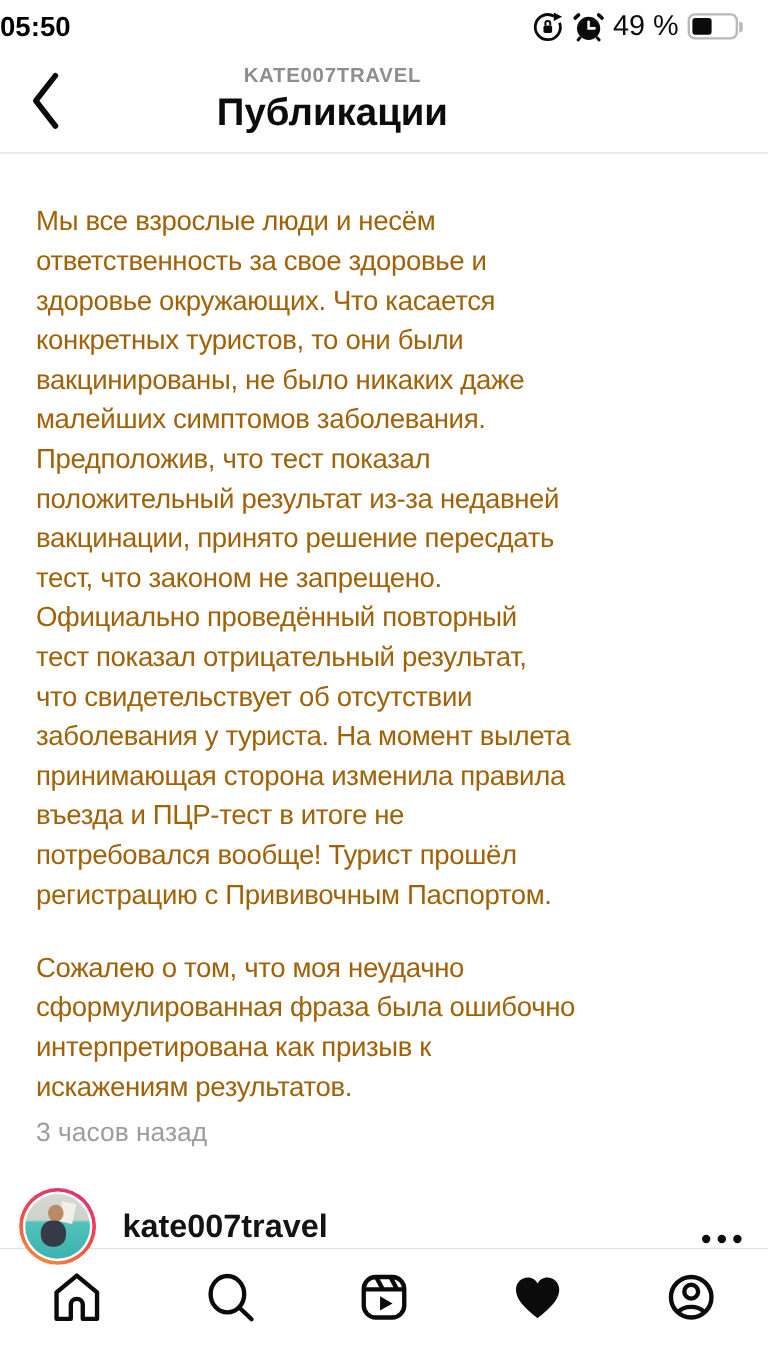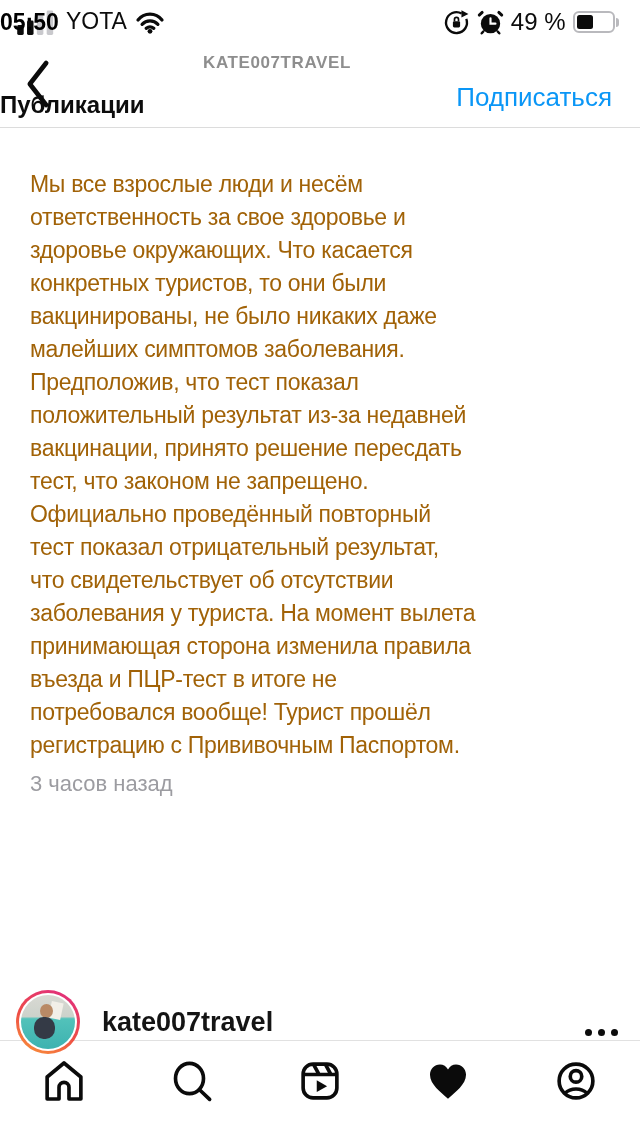--- a/index.html
+++ b/index.html
@@ -26,21 +26,21 @@
   .sb-batt-text{font-size:24px;color:#0c0c0c;}
   .battery{display:flex;align-items:center;}
   .battery-body{width:42px;height:22px;border:2px solid #b9b9bd;border-radius:6px;padding:2px;}
   .battery-fill{display:block;height:100%;background:#0b0b0b;border-radius:2.5px;width:49%;}
   .battery-nub{width:3px;height:9px;background:#b9b9bd;border-radius:0 3px 3px 0;margin-left:1.5px;}
 
   
   .app-header{position:absolute;top:44px;left:0;right:0;height:84px;background:#fff;border-bottom:1px solid var(--divider);}
   .back-btn{position:absolute;left:24px;top:15px;background:none;border:none;cursor:pointer;}
   .header-account{position:absolute;top:9px;left:0;right:86px;text-align:center;font-size:17px;font-weight:700;letter-spacing:0.6px;color:var(--muted-gray);}
-  .header-title{position:absolute;top:31px;left:0;right:86px;text-align:left;font-size:24px;font-weight:700;color:#0c0c0c;margin-top:16px;}
+  .header-title{position:absolute;top:31px;left:0;right:86px;text-align:center;font-size:32px;font-weight:700;color:#0c0c0c;}
   .follow-btn{position:absolute;right:28px;top:38px;background:none;border:none;cursor:pointer;font-family:inherit;font-size:26px;font-weight:500;color:var(--follow-blue);}
 
   
   .post-text{position:absolute;top:128px;left:30px;width:588px;}
   .post-text p{white-space:pre-line;font-size:23px;line-height:33px;letter-spacing:-0.3px;color:#a16207;}
   .para-1{margin-top:40px;}
   .para-2{margin-top:28px;}
   .timestamp{margin-top:9px;font-size:22px;color:var(--timestamp-gray);}
 
   
@@ -62,35 +62,20 @@
   .tab-bar{position:absolute;top:1041px;left:0;right:0;bottom:0;background:#fff;z-index:2;
     display:grid;grid-template-columns:repeat(5,1fr);padding-top:17px;}
   .tab-item{display:flex;justify-content:center;align-items:flex-start;background:none;border:none;cursor:pointer;}
 </style>
 </head>
 <body>
 
 <div class="screen">
 
   <div class="status-bar">
-    <div class="sb-left">
-      <svg width="44" height="26" viewBox="0 0 26 18">
-        <rect x="0" y="11" width="4.5" height="7" rx="1" fill="#0b0b0b"></rect>
-        <rect x="6.8" y="8" width="4.5" height="10" rx="1" fill="#0b0b0b"></rect>
-        <rect x="13.6" y="4.5" width="4.5" height="13.5" rx="1" fill="#c9c9cd"></rect>
-        <rect x="20.4" y="1" width="4.5" height="17" rx="1" fill="#c9c9cd"></rect>
-      </svg>
-      <span class="sb-carrier">YOTA</span>
-      <svg width="30" height="24" viewBox="0 0 24 20">
-        <path d="M2 8.3 A12.6 12.6 0 0 1 22 8.3" fill="none" stroke="#0b0b0b" stroke-width="2.7" stroke-linecap="round"></path>
-        <path d="M5.4 11.9 A9 9 0 0 1 18.6 11.9" fill="none" stroke="#0b0b0b" stroke-width="2.7" stroke-linecap="round"></path>
-        <path d="M8.8 15.3 A5.2 5.2 0 0 1 15.2 15.3" fill="none" stroke="#0b0b0b" stroke-width="2.7" stroke-linecap="round"></path>
-        <circle cx="12" cy="17.8" r="2" fill="#0b0b0b"></circle>
-      </svg>
-    </div>
     <div class="sb-time">05:50</div>
     <div class="sb-right">
       <svg width="27" height="27" viewBox="0 0 24 24">
         <path d="M16.6 4.0 A9.3 9.3 0 1 0 20.7 8.8" fill="none" stroke="#0b0b0b" stroke-width="2.1"></path>
         <polygon points="16.4,1.2 22.6,4.4 16.4,7.6" fill="#0b0b0b"></polygon>
         <rect x="8.8" y="10.8" width="6.4" height="5.6" rx="1.2" fill="#0b0b0b"></rect>
         <path d="M10.2 10.8 V9.3 a1.8 1.8 0 0 1 3.6 0 v1.5" fill="none" stroke="#0b0b0b" stroke-width="1.5"></path>
       </svg>
       <svg width="27" height="27" viewBox="0 0 24 24">
         <path d="M4.6 3 2 5.4 M19.4 3 22 5.4" stroke="#0b0b0b" stroke-width="2.6" stroke-linecap="round" fill="none"></path>
@@ -109,21 +94,20 @@
   </div>
 
   <header class="app-header">
     <button class="back-btn">
       <svg width="28" height="50" viewBox="0 0 24 42">
         <path d="M19 3 5 21 19 39" fill="none" stroke="#0b0b0b" stroke-width="4" stroke-linecap="round" stroke-linejoin="round"></path>
       </svg>
     </button>
     <div class="header-account">KATE007TRAVEL</div>
     <div class="header-title">Публикации</div>
-    <button class="follow-btn">Подписаться</button>
   </header>
 
   <section class="post-text">
     <p class="para-1">Мы все взрослые люди и несём
 ответственность за свое здоровье и
 здоровье окружающих. Что касается
 конкретных туристов, то они были
 вакцинированы, не было никаких даже
 малейших симптомов заболевания.
 Предположив, что тест показал
@@ -131,20 +115,24 @@
 вакцинации, принято решение пересдать
 тест, что законом не запрещено.
 Официально проведённый повторный
 тест показал отрицательный результат,
 что свидетельствует об отсутствии
 заболевания у туриста. На момент вылета
 принимающая сторона изменила правила
 въезда и ПЦР-тест в итоге не
 потребовался вообще! Турист прошёл
 регистрацию с Прививочным Паспортом.</p>
+    <p class="para-2">Сожалею о том, что моя неудачно
+сформулированная фраза была ошибочно
+интерпретирована как призыв к
+искажениям результатов.</p>
     <div class="timestamp">3 часов назад</div>
   </section>
 
   <div class="owner-row">
     <div class="avatar-ring">
       <div class="avatar-gap">
         <div class="avatar-photo">
           <div class="p-card"></div>
           <div class="p-head"></div>
           <div class="p-body"></div>

